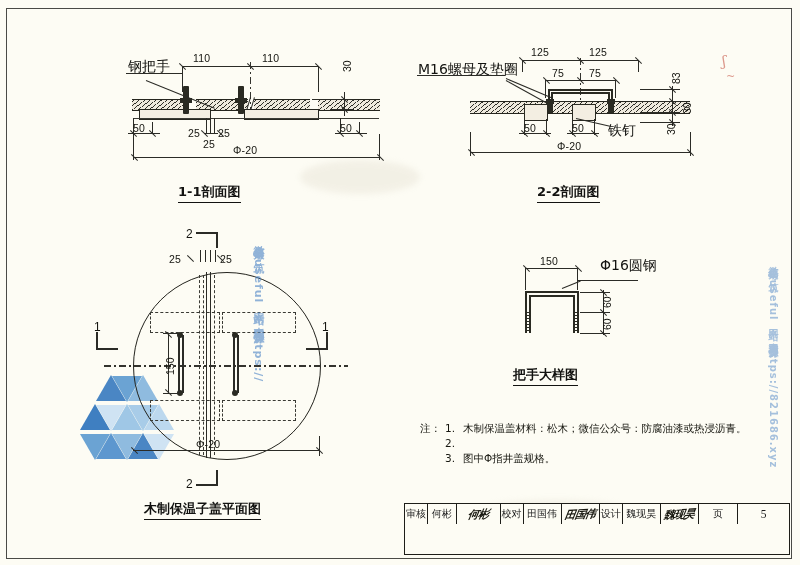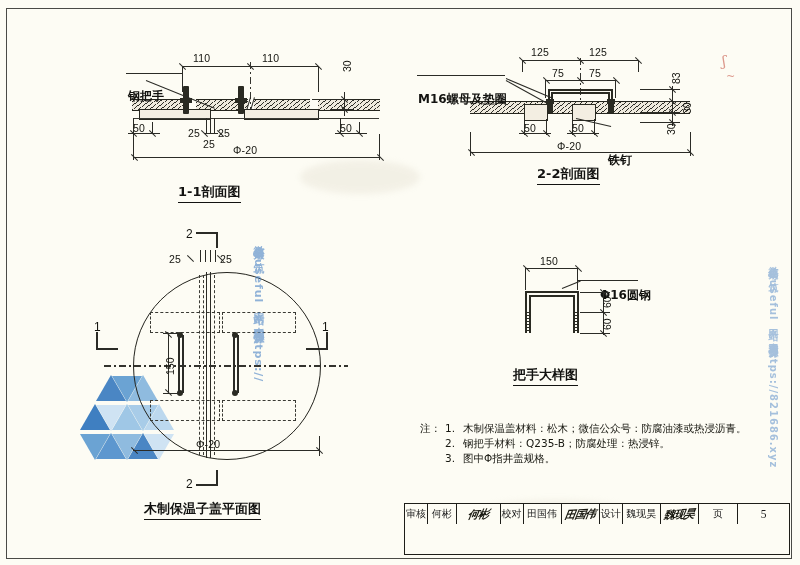--- a/index.html
+++ b/index.html
@@ -18,21 +18,21 @@
   }
 
   
   .abs{position:absolute;}
   .cn{font-family:"DejaVu Sans","Liberation Sans",sans-serif;}
 
   
   .dim{font-size:10.5px;letter-spacing:.2px;color:#14140f;white-space:nowrap;}
   .dimv{font-size:10.5px;color:#14140f;white-space:nowrap;
         transform-origin:left top;}
-  .lbl-cn{font-size:12px;color:#131310;white-space:nowrap;font-weight:700;margin-top:30px;}
+  .lbl-cn{font-size:14px;color:#131310;white-space:nowrap;font-weight:400;}
 
   
   .ln{position:absolute;background:#2b2b26;}
   .lh{height:1px;}
   .lv{width:1px;}
   .thin{background:#3a3a34;}
   .dashv{position:absolute;border-left:1px dashed #3a3a34;width:0;}
 
   
   .cl{position:absolute;height:0;
@@ -266,21 +266,21 @@
     <div class="tick" style="left:590px;top:133px;"></div>
     <div class="dim abs" style="left:572px;top:122px;">50</div>
 
     <div class="ln lh" style="left:470px;top:152px;width:220px;"></div>
     <div class="tick" style="left:467px;top:152px;"></div>
     <div class="tick" style="left:686px;top:152px;"></div>
     <div class="ln lv" style="left:470px;top:132px;height:24px;"></div>
     <div class="ln lv" style="left:690px;top:132px;height:24px;"></div>
     <div class="dim abs" style="left:557px;top:140px;">Φ-20</div>
 
-    <div class="cap cn" style="left:537px;top:165px;text-align:center;">2-2剖面图</div>
+    <div class="cap cn" style="left:537px;top:183px;text-align:center;">2-2剖面图</div>
   </div>
 
   <div style="position:absolute;left:80px;top:375px;width:130px;height:110px;">
     <div class="tri tri-up" style="left:16px;top:0;border-bottom:26px solid #4a86c4;"></div>
     <div class="tri tri-up" style="left:48px;top:0;border-bottom:26px solid #8fbbdf;"></div>
     <div class="tri tri-dn" style="left:32px;top:1px;border-top:26px solid #6ba3d3;"></div>
     <div class="tri tri-up" style="left:0px;top:29px;border-bottom:26px solid #3f7fc1;"></div>
     <div class="tri tri-up" style="left:32px;top:29px;border-bottom:26px solid #9fc7e6;"></div>
     <div class="tri tri-up" style="left:64px;top:29px;border-bottom:26px solid #bcd8ee;"></div>
     <div class="tri tri-dn" style="left:16px;top:30px;border-top:26px solid #cfe3f3;"></div>
@@ -399,21 +399,20 @@
   <div class="notes" style="left:420px;top:421px;">
     <div style="display:flex;align-items:flex-start;gap:4px;">
       <div style="flex:none;">注：</div>
       <div>
         <div class="nrow">
           <span class="nnum">1.</span>
           <span>木制保温盖材料：松木；微信公众号：防腐油漆或热浸沥青。</span>
         </div>
         <div class="nrow">
           <span class="nnum">2.</span>
-          <span>钢把手材料：Q235-B；防腐处理：热浸锌。</span>
         </div>
         <div class="nrow">
           <span class="nnum">3.</span>
           <span>图中Φ指井盖规格。</span>
         </div>
       </div>
     </div>
   </div>
 
   <div class="tb" style="left:404px;top:503px;width:384px;height:50px;">

